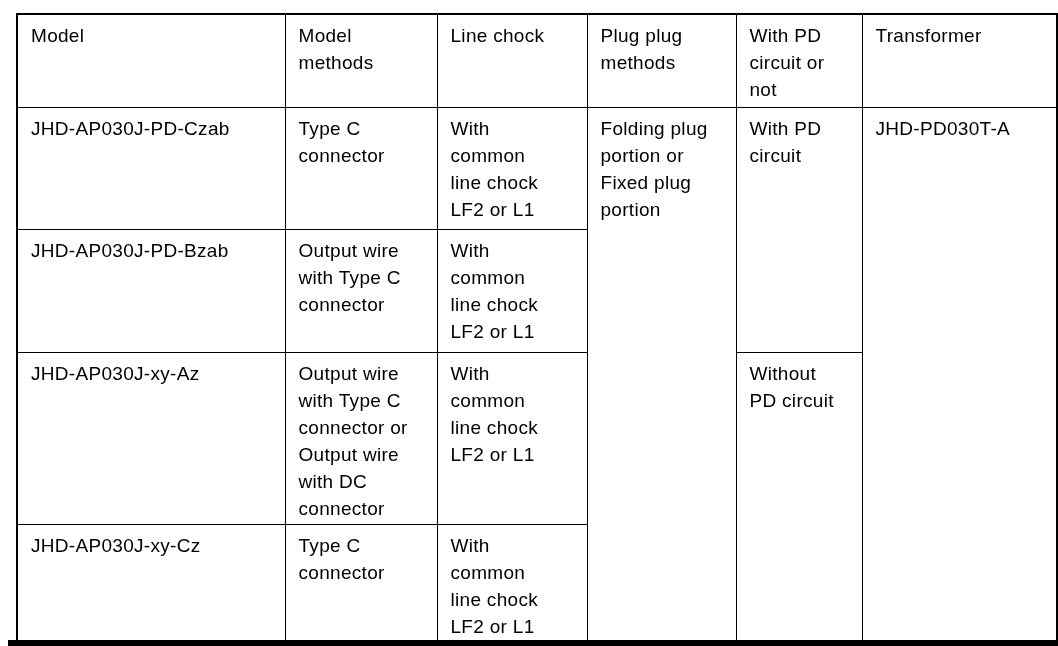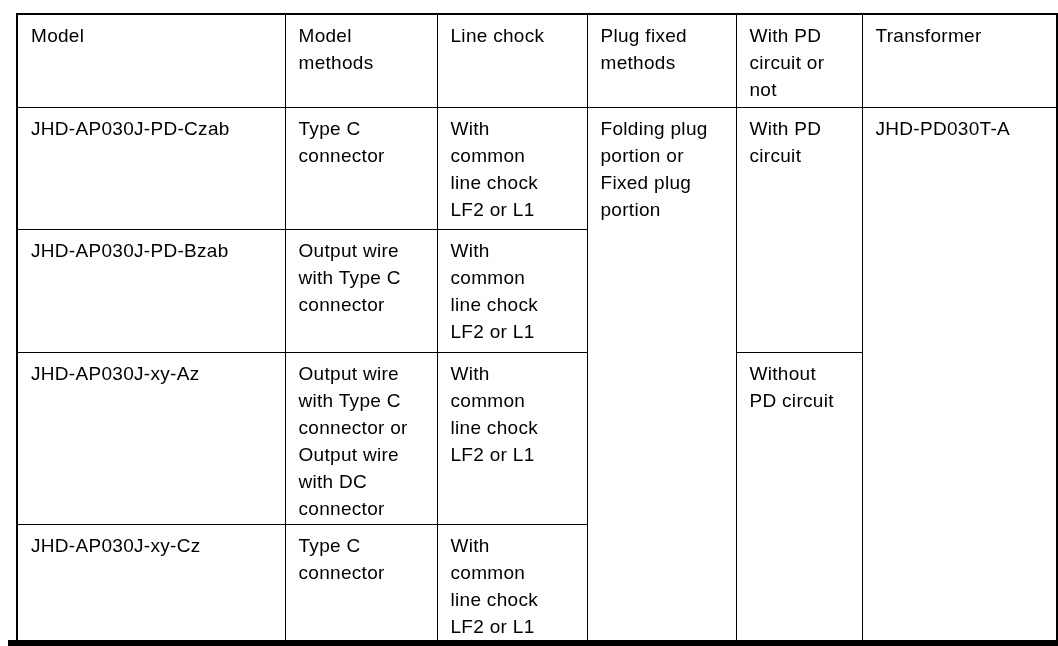--- a/index.html
+++ b/index.html
@@ -75,21 +75,21 @@
       <col style="width:149px">
       <col style="width:126px">
       <col style="width:197px">
     </colgroup>
     <thead>
       <tr class="hdr">
         <th>Model</th>
         <th>Model
 methods</th>
         <th>Line chock</th>
-        <th>Plug fixed
+        <th>Plug plug
 methods</th>
         <th>With PD
 circuit or
 not</th>
         <th>Transformer</th>
       </tr>
     </thead>
     <tbody>
       <tr class="r1">
         <td>JHD-AP030J-PD-Czab</td>

